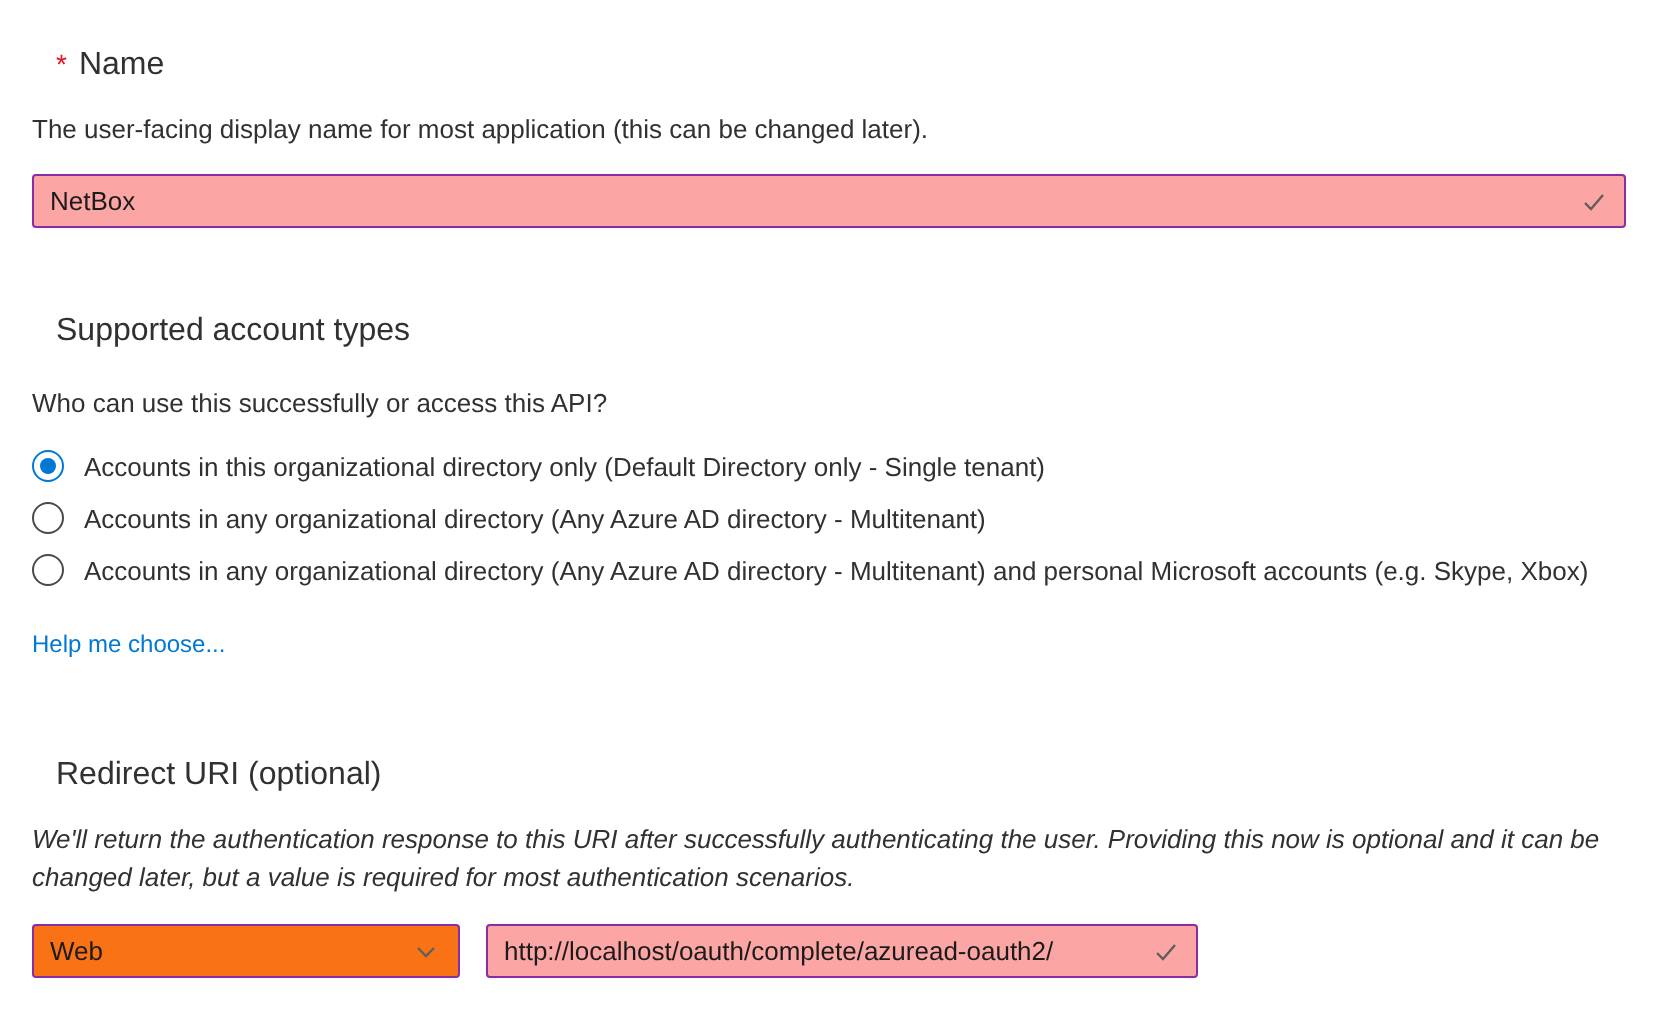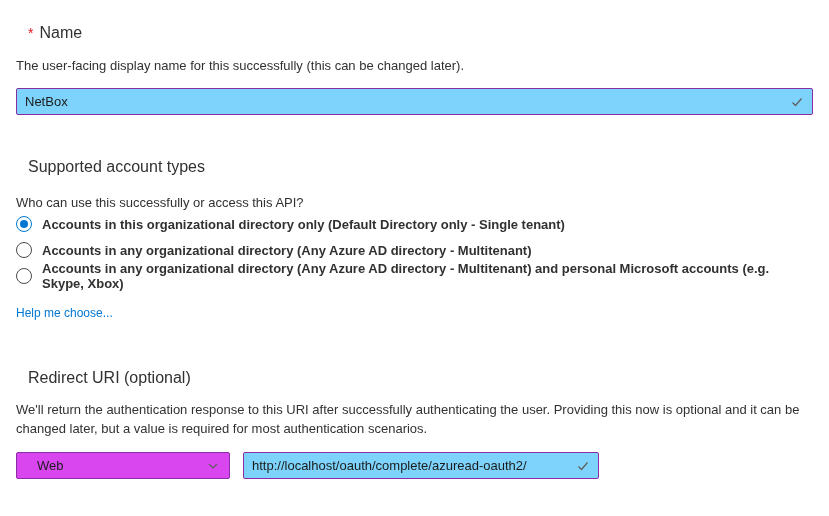--- a/index.html
+++ b/index.html
@@ -31,32 +31,32 @@
   }
 
   .input-wrap{position:relative;margin-top:14px;}
   .text-input{
     width:100%;height:27px;
     border:1.5px solid var(--purple);
     border-radius:2px;
     padding:0 30px 0 8px;
     font-family:"Liberation Sans", sans-serif;
     font-size:13px;color:#1b1b1b;
-    outline:none;background:#7dd3fc;
+    outline:none;background:#fca5a5;
   }
   .input-check{
     position:absolute;right:8px;top:50%;
     transform:translateY(-50%);
     width:16px;height:16px;pointer-events:none;
   }
 
   .section-gap{margin-top:41px;}
   .question{font-size:13px;line-height:17px;margin:17px 0 0 0;}
 
-  .radio-group{font-weight:bold;}
+  .radio-group{margin-top:10px;}
   .radio-row{
     display:flex;align-items:center;
     height:26px;cursor:pointer;
   }
   .radio-circle{
     width:16px;height:16px;border-radius:50%;
     border:1px solid #4a4a4a;
     background:#fff;flex:0 0 16px;
     display:flex;align-items:center;justify-content:center;
   }
@@ -65,46 +65,46 @@
   .radio-row.selected .radio-dot{background:var(--blue);}
   .radio-label{font-size:13px;margin-left:10px;color:var(--text);}
 
   .help-link{
     display:inline-block;margin-top:17px;
     font-size:12px;color:var(--blue);
     text-decoration:none;cursor:pointer;
   }
 
   .redirect-title{margin-top:46px;}
-  .redirect-desc{max-width:800px;margin-top:0;font-size:13px;line-height:19px;}
+  .redirect-desc{max-width:800px;margin-top:0;font-size:13px;line-height:19px;font-style:italic;}
 
   .controls-row{display:flex;margin-top:14px;gap:13px;}
   .dropdown{
     position:relative;width:214px;height:27px;
     border:1.5px solid var(--purple);border-radius:2px;
     display:flex;align-items:center;
-    padding:0 28px 0 20px;cursor:pointer;background:#d946ef;
+    padding:0 28px 0 8px;cursor:pointer;background:#f97316;
   }
   .dropdown-value{font-size:13px;color:#1b1b1b;}
   .dropdown-chevron{
     position:absolute;right:8px;top:50%;
     transform:translateY(-50%);
     width:16px;height:16px;pointer-events:none;
   }
   .uri-wrap{position:relative;width:356px;margin-top:0;}
 </style>
 </head>
 <body>
 
 <div class="page">
 
   
   <h2 class="section-title"><span class="required">*</span><span>Name</span></h2>
 
-  <p class="desc">The user-facing display name for this successfully (this can be changed later).</p>
+  <p class="desc">The user-facing display name for most application (this can be changed later).</p>
 
   <div class="input-wrap">
     <input class="text-input" type="text" value="NetBox" style="">
     <svg class="input-check" viewBox="0 0 16 16">
       <path d="M3.5 8.5 L6.5 11.5 L12.5 4.5" fill="none" stroke="#605e5c" stroke-width="1.2"></path>
     </svg>
   </div>
 
   
   <h2 class="section-title section-gap">Supported account types</h2>

